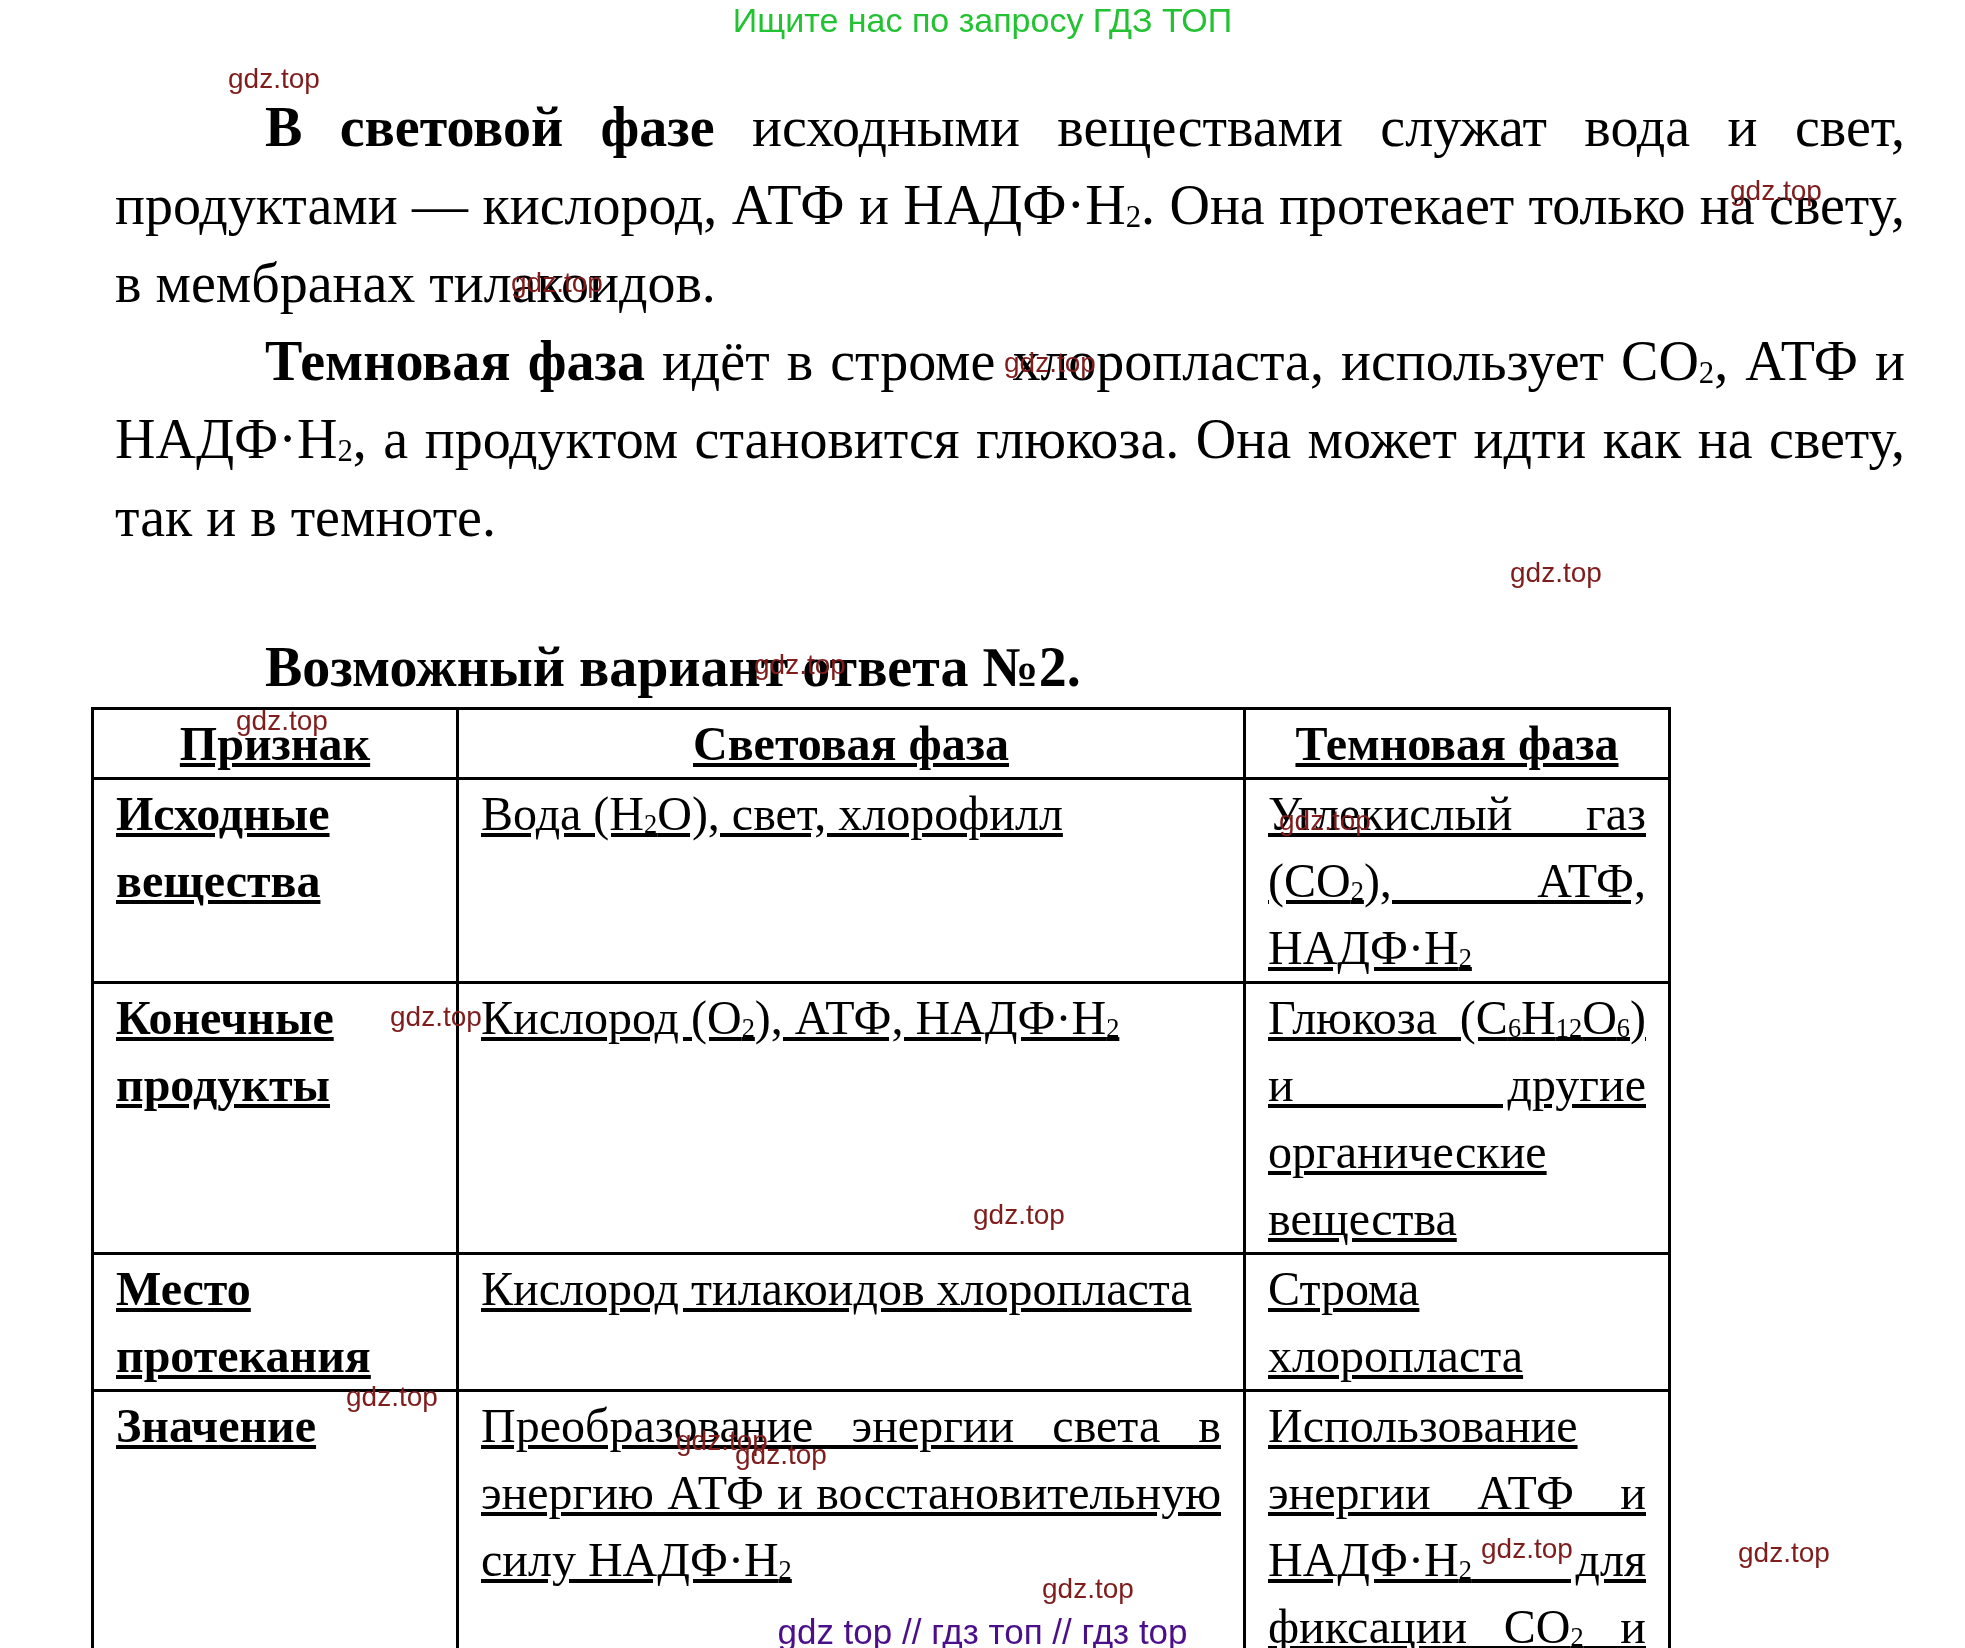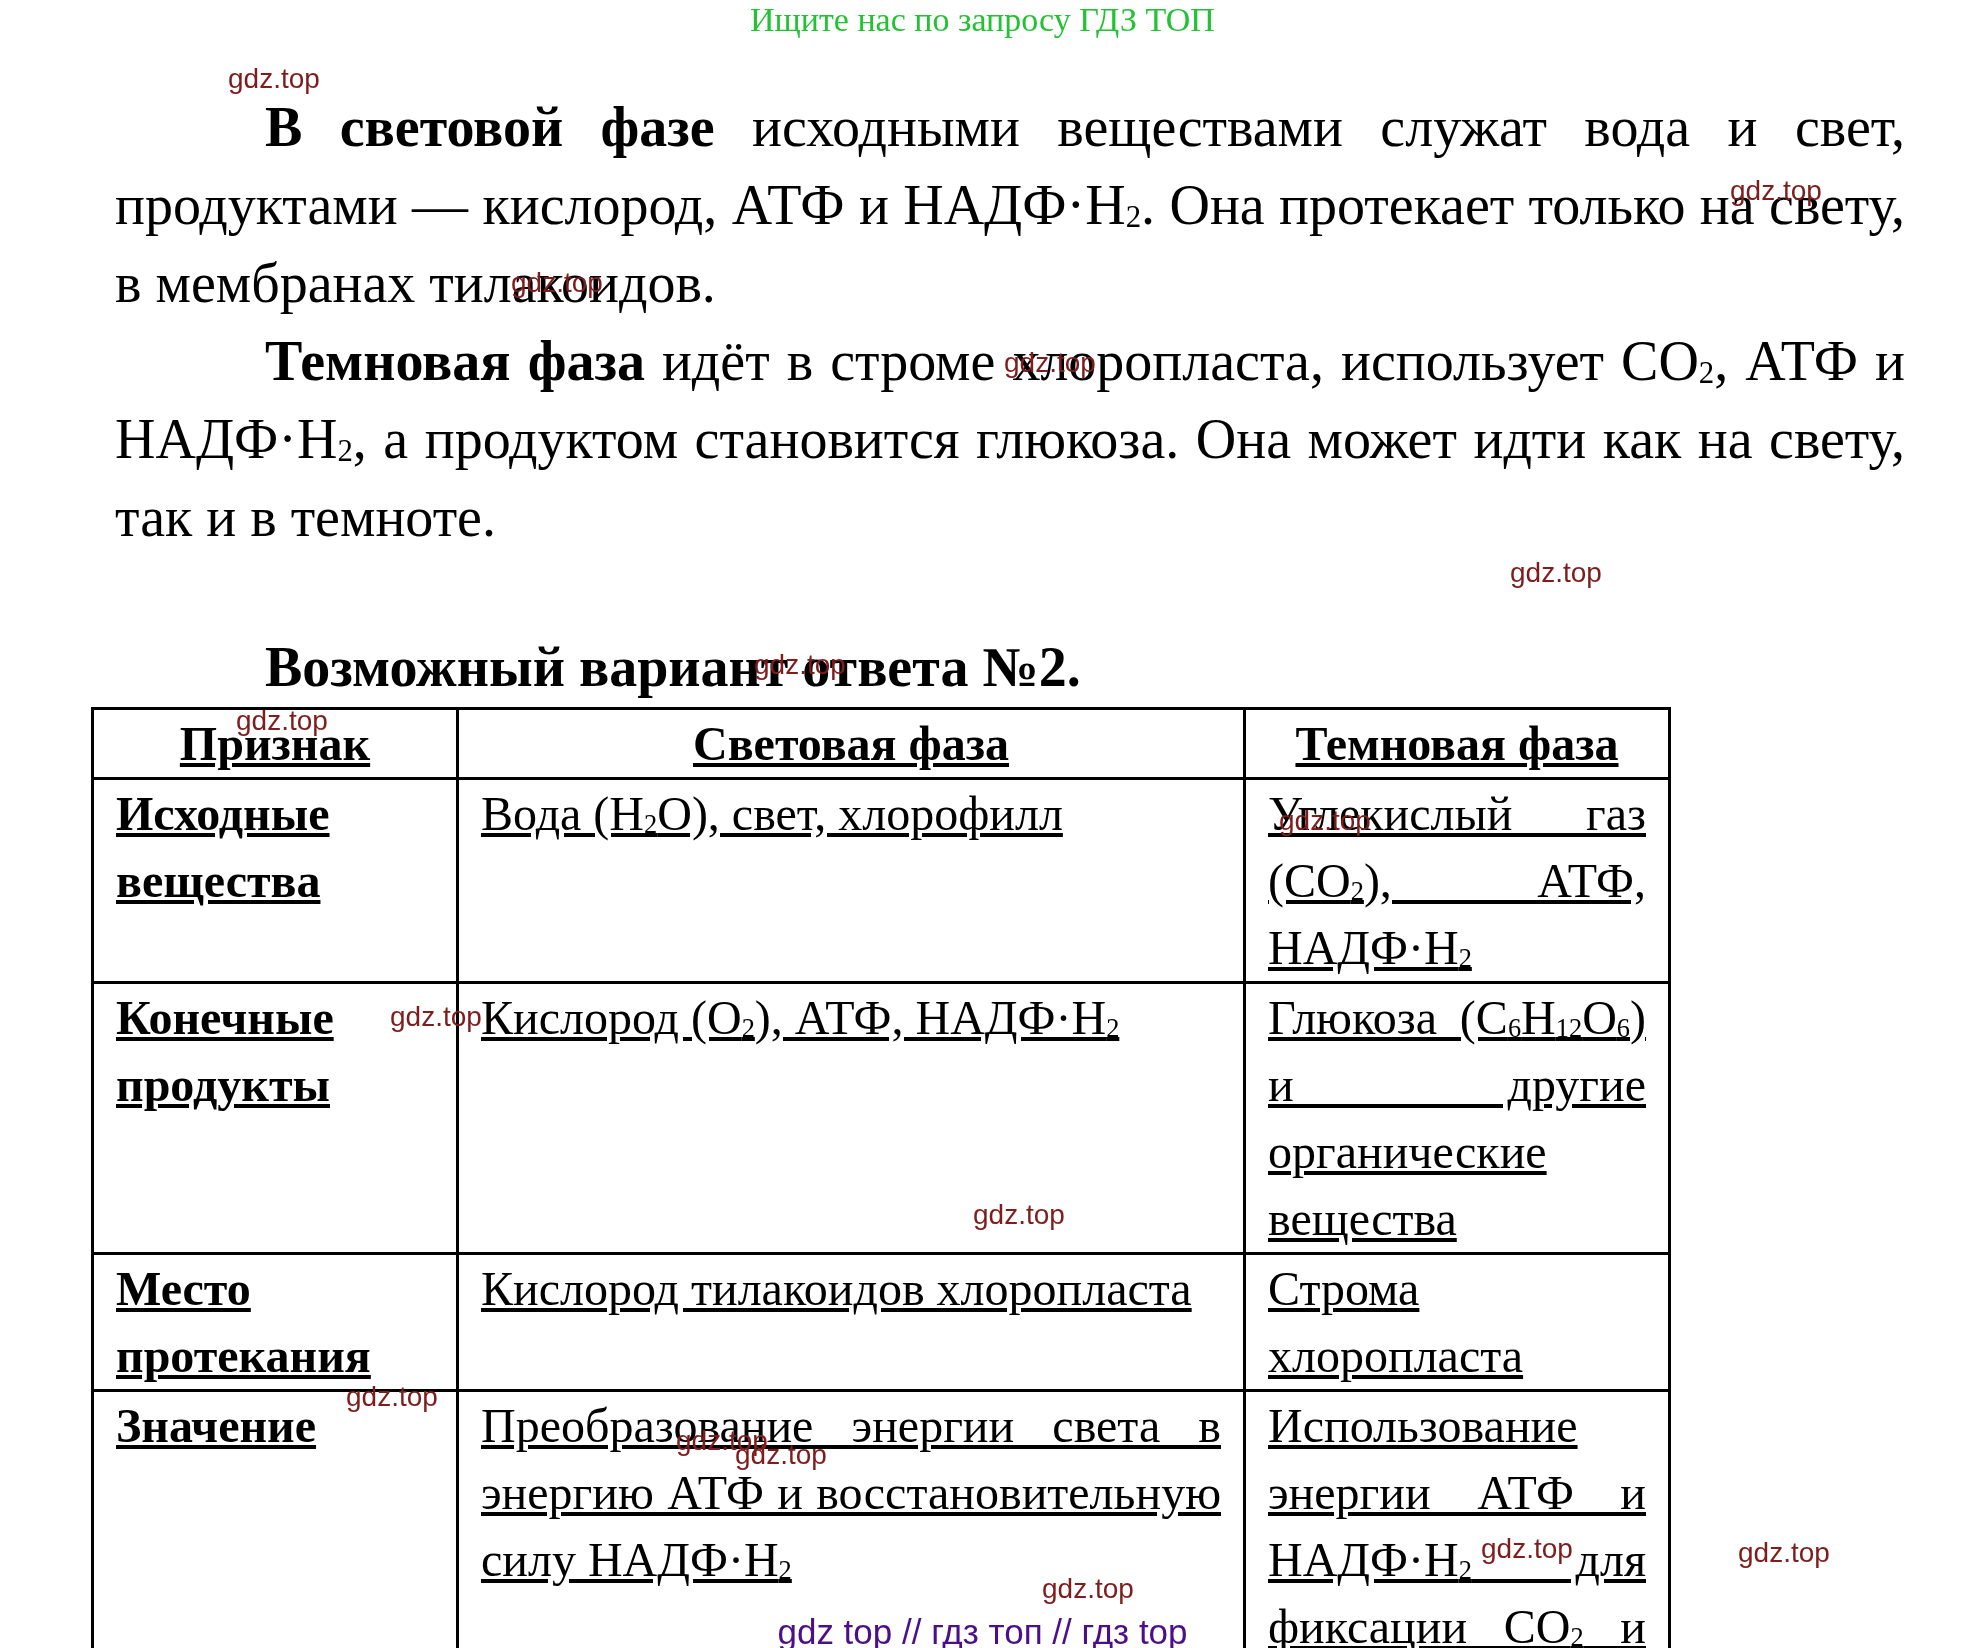--- a/index.html
+++ b/index.html
@@ -1,17 +1,17 @@
 <!DOCTYPE html>
 <html><head>
   <meta charset="utf-8">
   <style>
     html, body { margin: 0; padding: 0; background: #ffffff; }
     body { width: 1965px; height: 1648px; position: relative; overflow: hidden; font-family: "Liberation Serif", serif; color: #000; }
-    .banner { position: absolute; top: 0; left: 0; width: 1965px; text-align: center; font-family: Liberation Serif, serif; font-size: 34px; line-height: 40px; color: #22c232; }
+    .banner { position: absolute; top: 0; left: 0; width: 1965px; text-align: center; font-family: Liberation Sans, sans-serif; font-size: 34px; line-height: 40px; color: #22c232; }
     .para { position: absolute; left: 115px; width: 1790px; font-size: 56px; line-height: 78px; text-align: justify; text-align-last: left; }
     .para b { font-weight: bold; }
     .indent { display: inline-block; width: 150px; }
     .title { position: absolute; left: 265px; top: 632px; font-size: 56px; font-weight: bold; line-height: 70px; }
     table.cmp { position: absolute; left: 91px; top: 707px; width: 1580px; border-collapse: collapse; font-size: 48px; text-decoration: underline; }
     table.cmp td, table.cmp th { border: 3px solid #000; vertical-align: top; padding: 0 22px; line-height: 67px; }
     table.cmp th { font-weight: bold; text-align: center; height: 66px; }
     table.cmp td.feat { font-weight: bold; width: 318px; }
     table.cmp td.light { width: 740px; text-align: justify; text-align-last: left; }
     table.cmp td.dark { text-align: justify; text-align-last: left; }

